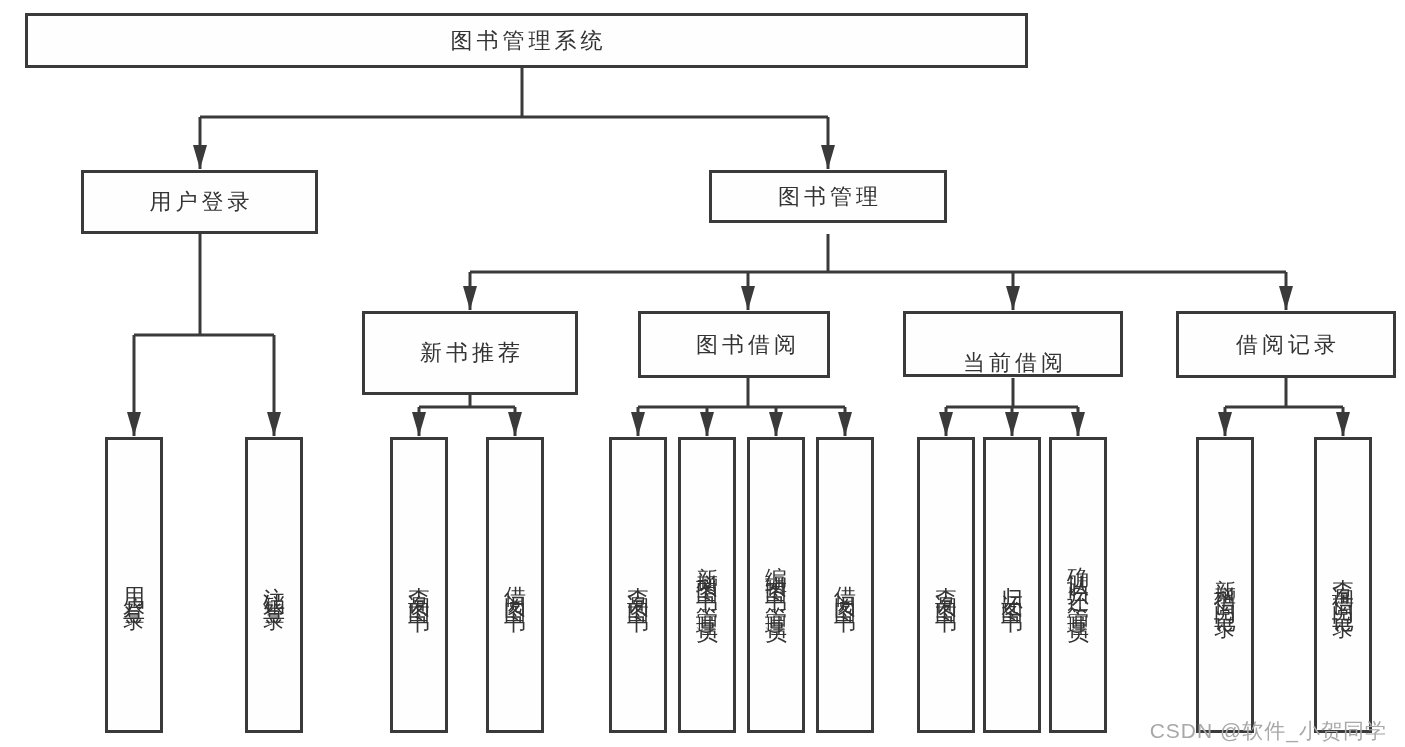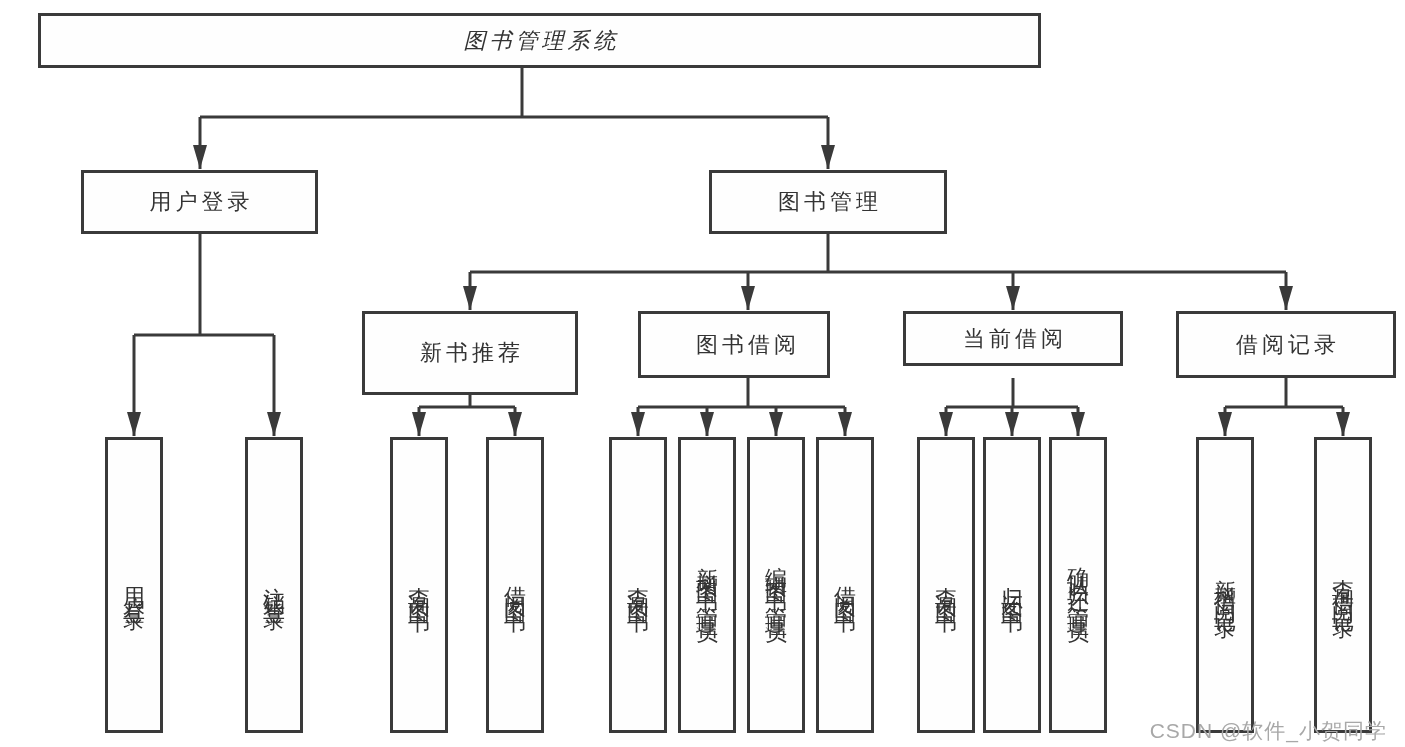--- a/index.html
+++ b/index.html
@@ -108,38 +108,38 @@
       <path d="M1012 407 V436" marker-end="url(#arrow)"></path>
       <path d="M1078 407 V436" marker-end="url(#arrow)"></path>
 
       <path d="M1286 378 V407"></path>
       <path d="M1225 407 H1343"></path>
       <path d="M1225 407 V436" marker-end="url(#arrow)"></path>
       <path d="M1343 407 V436" marker-end="url(#arrow)"></path>
     </g>
   </svg>
 
-  <div class="node hnode" style="left:38px; top:13px; width:1003px; height:55px;font-style:italic;">
+  <div class="node hnode" style="left:25px; top:13px; width:1003px; height:55px;">
     <span>图书管理系统</span>
   </div>
 
   <div class="node hnode" style="left:81px; top:170px; width:237px; height:64px;">
     <span>用户登录</span>
   </div>
-  <div class="node hnode" style="left:709px; top:170px; width:238px; height:64px;">
+  <div class="node hnode" style="left:709px; top:170px; width:238px; height:53px;">
     <span>图书管理</span>
   </div>
 
   <div class="node hnode" style="left:362px; top:311px; width:216px; height:84px;">
     <span>新书推荐</span>
   </div>
   <div class="node hnode" style="left:638px; top:311px; width:192px; height:67px;padding-left:24px;">
     <span>图书借阅</span>
   </div>
-  <div class="node hnode" style="left:903px; top:311px; width:220px; height:55px;">
+  <div class="node hnode" style="left:903px; top:311px; width:220px; height:66px;align-items:flex-end;">
     <span>当前借阅</span>
   </div>
   <div class="node hnode" style="left:1176px; top:311px; width:220px; height:67px;">
     <span>借阅记录</span>
   </div>
 
   <div class="node vnode" style="left:105px; top:437px; width:58px; height:296px;">
     <span>用户登录</span>
   </div>
   <div class="node vnode" style="left:245px; top:437px; width:58px; height:296px;">

